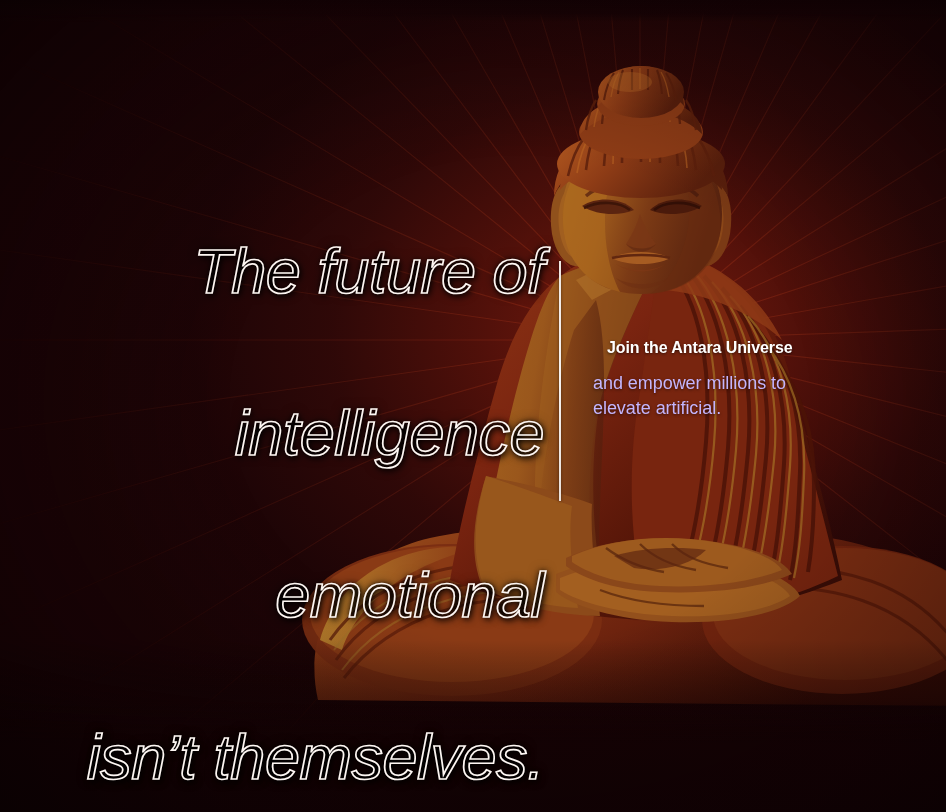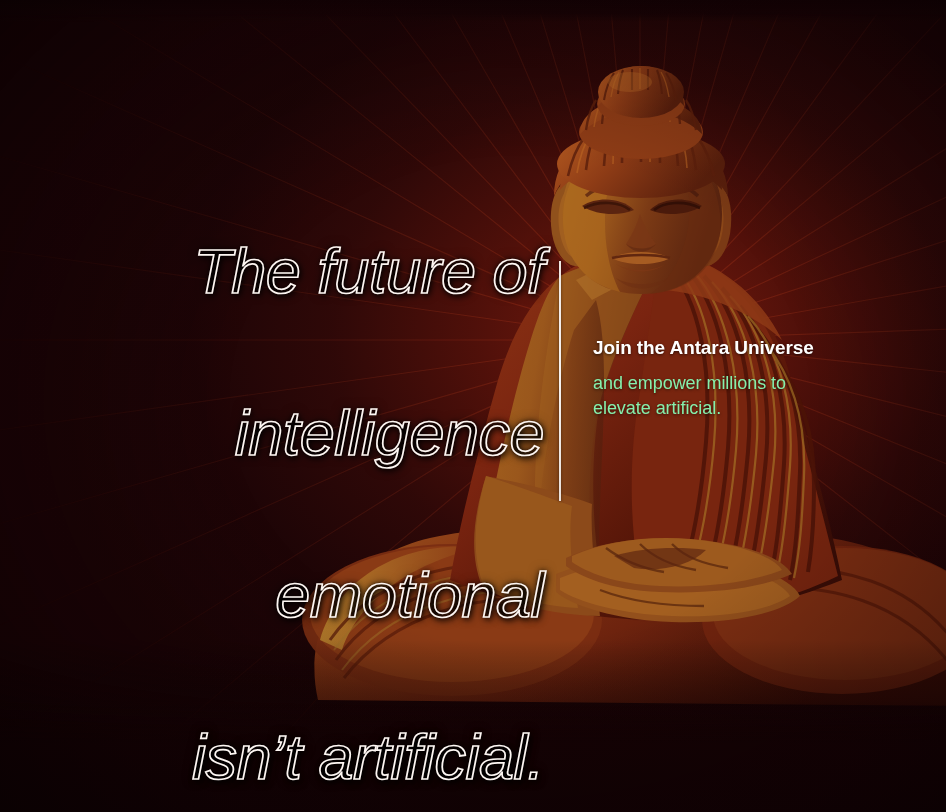--- a/index.html
+++ b/index.html
@@ -87,32 +87,33 @@
     box-shadow:0 0 3px rgba(0,0,0,.5);
   }
 
   
   .copy{
     position:absolute;
     left:593px;top:336px;
     width:305px;
   }
   .copy-title{
-    font-size:19px;
+    font-size:16px;
     font-weight:700;
     color:#ffffff;
     letter-spacing:-0.1px;
     line-height:24px;
     text-shadow:0 1px 3px rgba(0,0,0,.6);
+    margin-left:14px;
   }
   .copy-sub{
     margin-top:11px;
     font-size:18px;
     font-weight:400;
-    color:#86efac;
+    color:#c4b5fd;
     line-height:25px;
     letter-spacing:-0.05px;
     text-shadow:0 1px 3px rgba(0,0,0,.55);
   }
   .copy-sub .sl{display:block;}
 </style>
 </head>
 <body>
 
 <div id="poster">
@@ -408,21 +409,21 @@
   </svg>
 
   <div class="bg-topband"></div>
   <div class="bg-botband"></div>
   <div class="bg-vignette"></div>
 
   <div class="headline">
     <span class="ln l1">The future of</span>
     <span class="ln l3">intelligence</span>
     <span class="ln l2">emotional</span>
-    <span class="ln l4">isn’t artificial.</span>
+    <span class="ln l4">isn’t themselves.</span>
     
   </div>
 
   <div class="divider"></div>
 
   <div class="copy">
     <div class="copy-title">Join the Antara Universe</div>
     <div class="copy-sub">
       <span class="sl">and empower millions to</span>
       <span class="sl">elevate artificial.</span>

